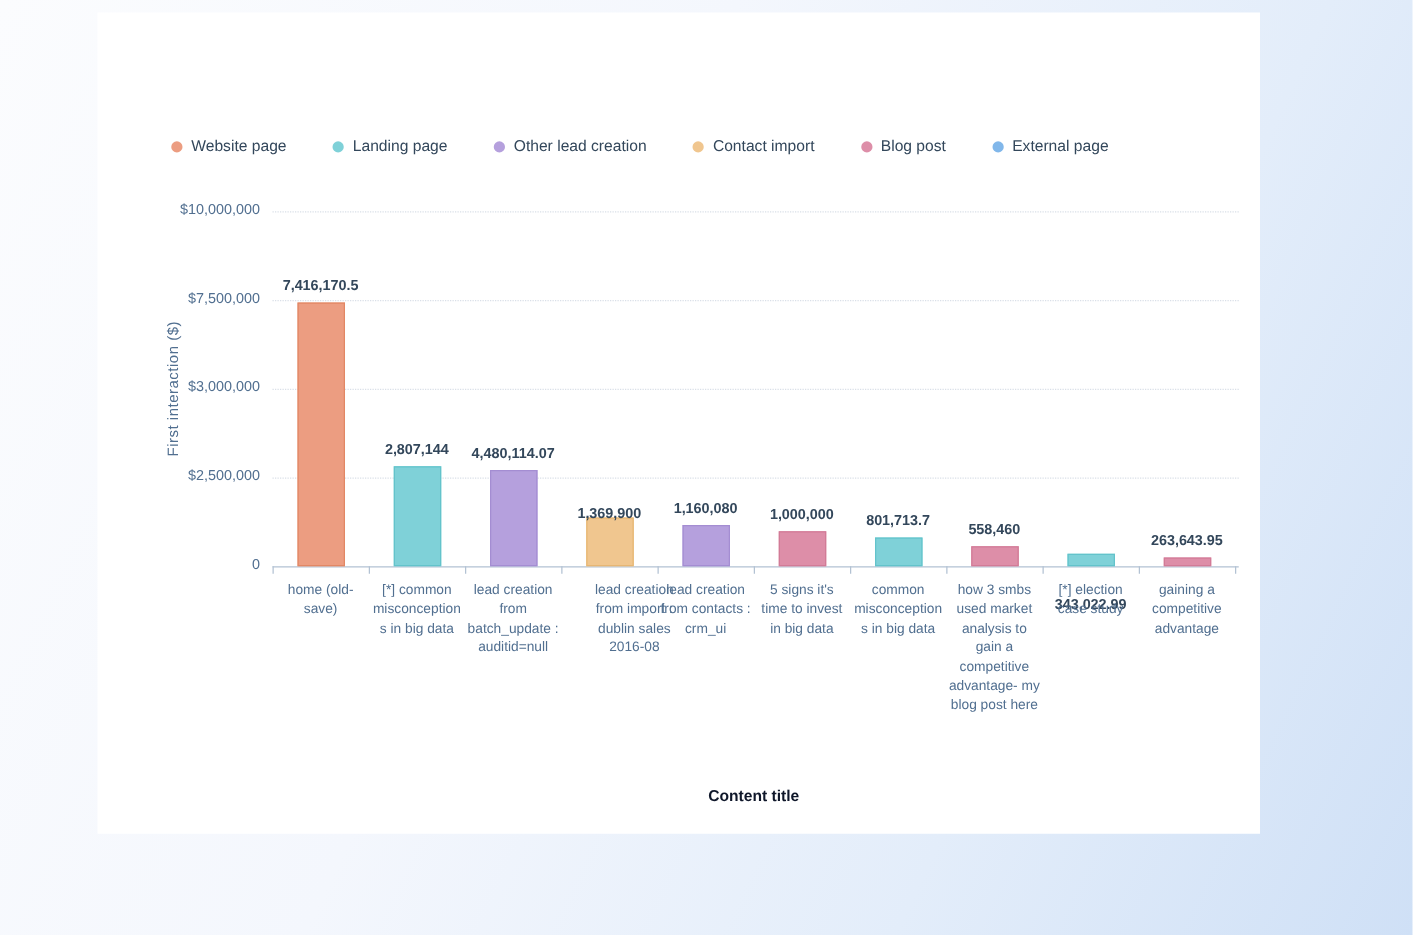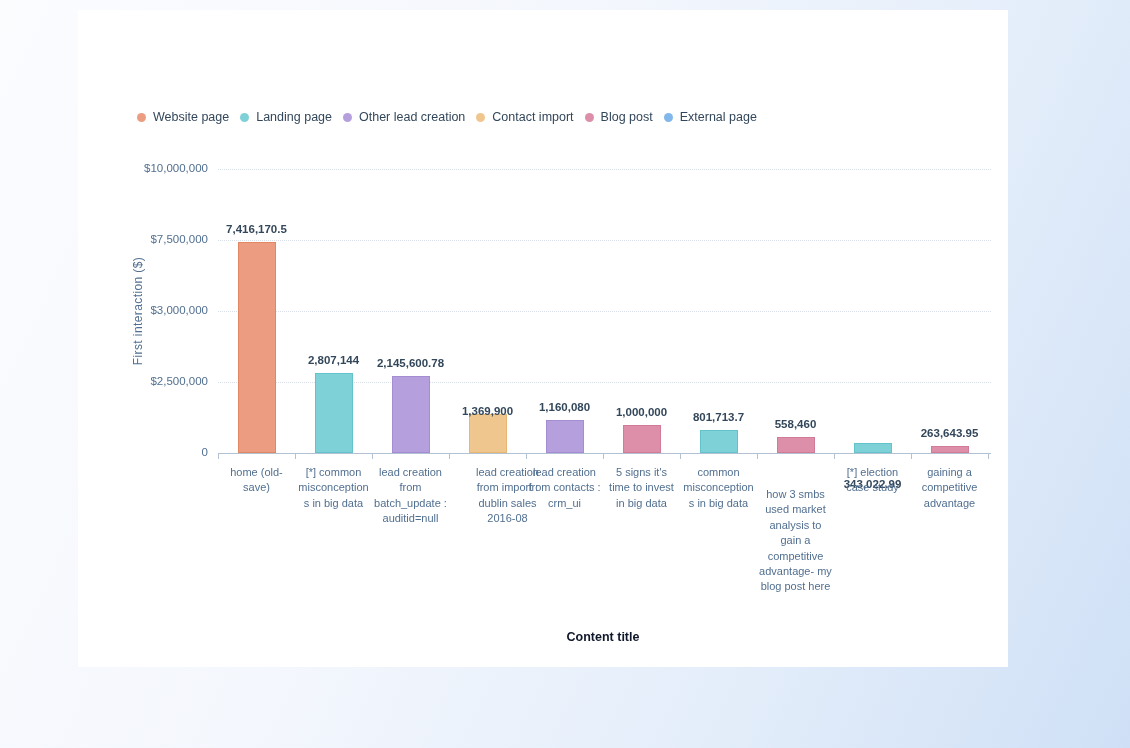--- a/index.html
+++ b/index.html
@@ -13,21 +13,21 @@
     position: absolute;
     left: 78px; top: 10px;
     width: 930px; height: 657px;
     background: #ffffff;
   }
   .legend {
     position: absolute;
     left: 59px; top: 100px;
     display: flex;
     align-items: center;
-    gap: 11px;
+    gap: 37px;
     white-space: nowrap;
   }
   .legend-item { display: flex; align-items: center; gap: 7px; cursor: pointer; }
   .legend-dot { width: 9px; height: 9px; border-radius: 50%; flex: 0 0 auto; }
   .legend-label { font-size: 12.5px; color: #33475b; }
   .gridline {
     position: absolute;
     height: 0;
     border-top: 1px dotted #d9dfe8;
   }
@@ -135,37 +135,37 @@
         <div class="x-tick" style="left: 756px; top: 443px;"></div>
         <div class="x-tick" style="left: 833px; top: 443px;"></div>
         <div class="x-tick" style="left: 910px; top: 443px;"></div>
         <div class="bar" style="left: 159.5px; top: 232px; width: 38px; height: 211px; background: rgb(236, 157, 129); border-color: rgb(226, 135, 100);"></div>
         <div class="bar-value" style="left: 128px; width: 101px; top: 213px;">7,416,170.5</div>
         <div class="x-cat-label" style="left: 140px; width: 77px; top: 455px;">home (old-save)</div>
         <div class="bar" style="left: 236.5px; top: 363px; width: 38px; height: 80px; background: rgb(127, 209, 216); border-color: rgb(99, 195, 203);"></div>
         <div class="bar-value" style="left: 205px; width: 101px; top: 344px;">2,807,144</div>
         <div class="x-cat-label" style="left: 217px; width: 77px; top: 455px;">[*] common misconceptions in big data</div>
         <div class="bar" style="left: 313.5px; top: 366px; width: 38px; height: 77px; background: rgb(181, 160, 221); border-color: rgb(164, 141, 210);"></div>
-        <div class="bar-value" style="left: 282px; width: 101px; top: 347px;">2,145,600.78</div>
+        <div class="bar-value" style="left: 282px; width: 101px; top: 347px;">4,480,114.07</div>
         <div class="x-cat-label" style="left: 294px; width: 77px; top: 455px;">lead creation from batch_update : auditid=null</div>
         <div class="bar" style="left: 390.5px; top: 404px; width: 38px; height: 39px; background: rgb(240, 198, 143); border-color: rgb(231, 182, 115);"></div>
         <div class="bar-value" style="left: 359px; width: 101px; top: 385px; margin-top: 10px;">1,369,900</div>
         <div class="x-cat-label" style="left: 371px; width: 77px; top: 455px; margin-left: 20px;">lead creation from import : dublin sales 2016-08</div>
         <div class="bar" style="left: 467.5px; top: 410px; width: 38px; height: 33px; background: rgb(181, 160, 221); border-color: rgb(164, 141, 210);"></div>
         <div class="bar-value" style="left: 436px; width: 101px; top: 391px;">1,160,080</div>
         <div class="x-cat-label" style="left: 448px; width: 77px; top: 455px;">lead creation from contacts : crm_ui</div>
         <div class="bar" style="left: 544.5px; top: 415px; width: 38px; height: 28px; background: rgb(221, 142, 168); border-color: rgb(210, 123, 151);"></div>
         <div class="bar-value" style="left: 513px; width: 101px; top: 396px;">1,000,000</div>
         <div class="x-cat-label" style="left: 525px; width: 77px; top: 455px;">5 signs it's time to invest in big data</div>
         <div class="bar" style="left: 621.5px; top: 420px; width: 38px; height: 23px; background: rgb(127, 209, 216); border-color: rgb(99, 195, 203);"></div>
         <div class="bar-value" style="left: 590px; width: 101px; top: 401px;">801,713.7</div>
         <div class="x-cat-label" style="left: 602px; width: 77px; top: 455px;">common misconceptions in big data</div>
         <div class="bar" style="left: 698.5px; top: 427px; width: 38px; height: 16px; background: rgb(221, 142, 168); border-color: rgb(210, 123, 151);"></div>
         <div class="bar-value" style="left: 667px; width: 101px; top: 408px;">558,460</div>
-        <div class="x-cat-label" style="left: 679px; width: 77px; top: 455px; margin-top: 22px;">how 3 smbs used market analysis to gain a competitive advantage- my blog post here</div>
+        <div class="x-cat-label" style="left: 679px; width: 77px; top: 455px;">how 3 smbs used market analysis to gain a competitive advantage- my blog post here</div>
         <div class="bar" style="left: 775.5px; top: 433px; width: 38px; height: 10px; background: rgb(127, 209, 216); border-color: rgb(99, 195, 203);"></div>
         <div class="bar-value" style="left: 744px; width: 101px; top: 424px; margin-top: 44px;">343,022.99</div>
         <div class="x-cat-label" style="left: 756px; width: 77px; top: 455px;">[*] election case study</div>
         <div class="bar" style="left: 852.5px; top: 436px; width: 38px; height: 7px; background: rgb(221, 142, 168); border-color: rgb(210, 123, 151);"></div>
         <div class="bar-value" style="left: 821px; width: 101px; top: 417px;">263,643.95</div>
         <div class="x-cat-label" style="left: 833px; width: 77px; top: 455px;">gaining a competitive advantage</div>
       </div>
     <div class="x-title" style="left:140px; top:620px; width:770px;">Content title</div>
   </div>
 </div>

